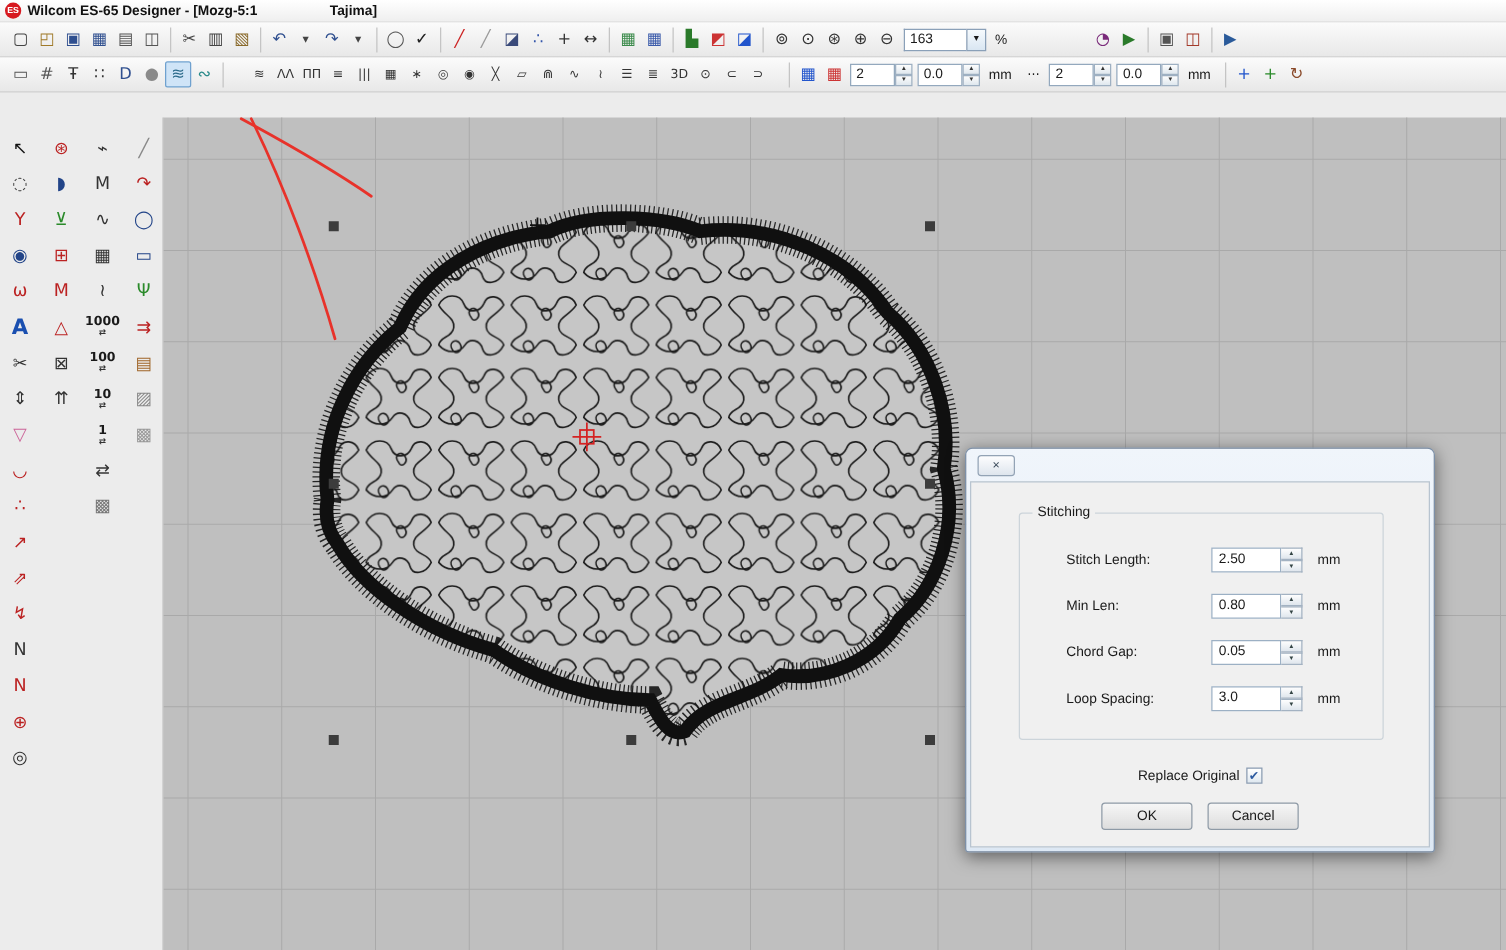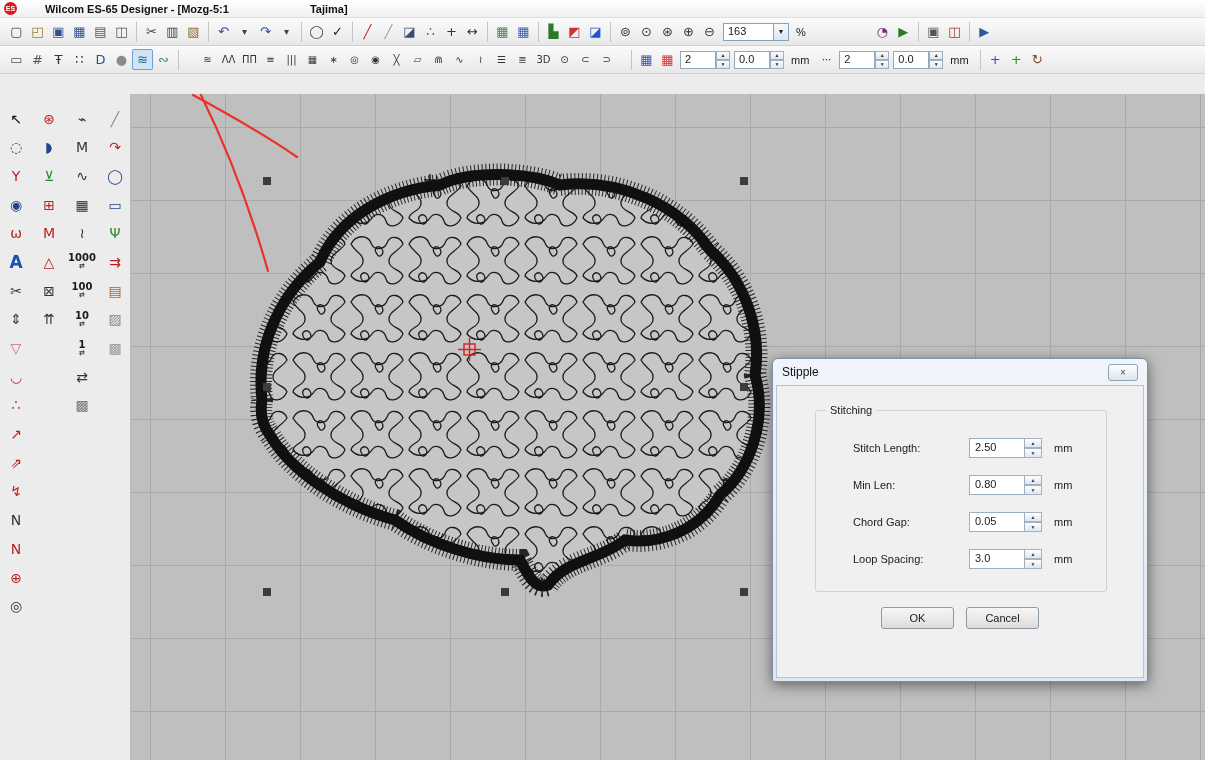--- a/index.html
+++ b/index.html
@@ -2,21 +2,21 @@
 <html><head>
 <meta charset="utf-8">
 <style>
   * { margin:0; padding:0; box-sizing:border-box; }
   html,body { width:1205px; height:760px; overflow:hidden;
     font-family:"Liberation Sans", sans-serif; font-size:11px; color:#1a1a1a; }
   #app { position:relative; width:1205px; height:760px; background:#ececec; }
 
   
   .titlebar { height:18px; background:linear-gradient(#ffffff,#efefef);
-    display:flex; align-items:center; padding:0 4px; border-bottom:1px solid #e0e0e0;gap:23px; }
+    display:flex; align-items:center; padding:0 4px; border-bottom:1px solid #e0e0e0; }
   .eslogo { width:13px; height:13px; background:#d71920; color:#fff; border-radius:7px;
     font-size:7px; font-weight:bold; display:flex; align-items:center; justify-content:center; margin-right:5px; }
   .titletext { font-size:11px; font-weight:bold; color:#111; }
   .titletext2 { font-size:11px; font-weight:bold; color:#111; margin-left:58px; }
 
   
   .menubar { height:20px; background:#f5f5f5; display:flex; align-items:center;
     padding:0 6px; border-bottom:1px solid #dcdcdc; }
   .menubar .eslogo { width:12px; height:12px; }
   .menuitem { padding:2px 9px; cursor:default; }
@@ -631,21 +631,20 @@
 
   <svg id="annot" width="1205" height="760" viewBox="0 0 1205 760">
     <g stroke="#e8322a" stroke-width="2.2" fill="none" stroke-linecap="round">
       <path d="M 193 95 C 230 115 265 135 297 157"></path>
       <path d="M 201 95 C 228 150 252 215 268 271"></path>
     </g>
   </svg>
 
   <div class="dialog">
     <div class="dlg-title">
-      <span class="txt">Stipple</span>
       <span class="dlg-close">
           <span>×</span>
         </span>
     </div>
     <div class="dlg-body">
       <div class="groupbox">
         <span class="glabel">Stitching</span>
         <div>
 
             <div class="drow">
@@ -682,20 +681,26 @@
               <span class="dlabel">Loop Spacing:</span>
               <span class="dinput">3.0</span>
               <span class="dspin">
                 <div>▲</div>
                 <div>▼</div>
               </span>
               <span class="dunit">mm</span>
             </div>
           </div>
       </div>
+      <div class="chkrow">
+        <span>Replace Original</span>
+        <span class="chkbox">
+            <span>✔</span>
+          </span>
+      </div>
       <div class="btnrow">
         <div class="wbtn">OK</div>
         <div class="wbtn">Cancel</div>
       </div>
     </div>
   </div>
 
 </div>
 
 </body></html>

